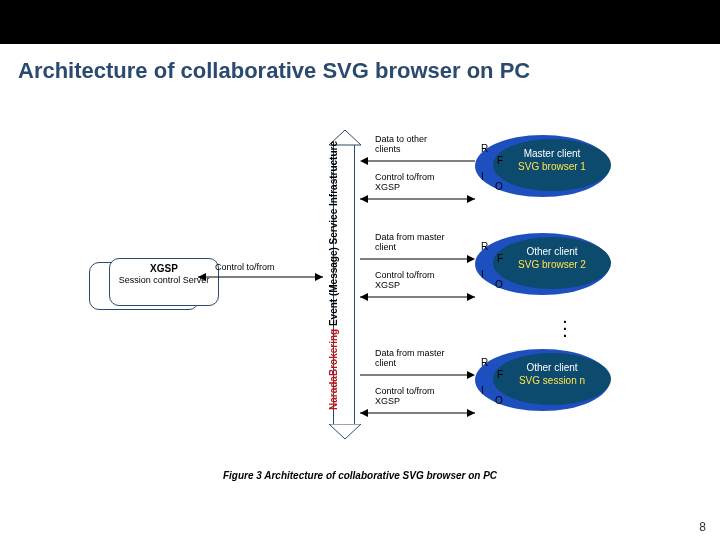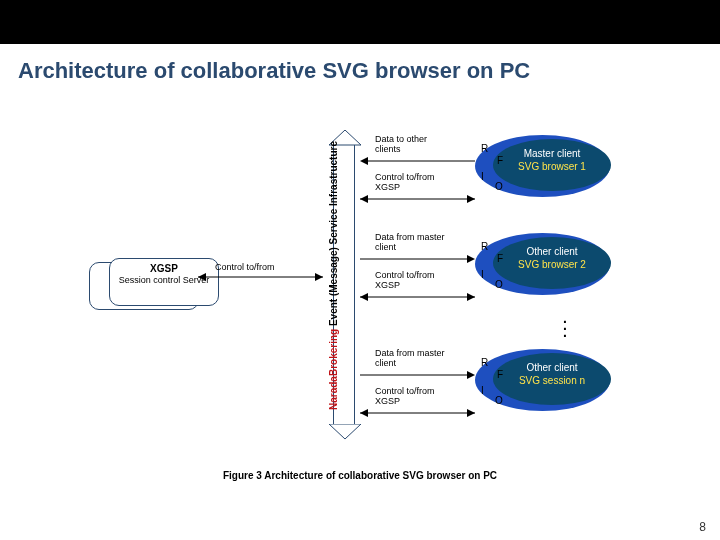--- a/index.html
+++ b/index.html
@@ -33,21 +33,21 @@
   .client .oval-back { position: absolute; left: 0; top: 0; width: 135px; height: 62px; background: #1e4fbf; border-radius: 50%/50%; }
   .client .oval-front { position: absolute; left: 18px; top: 4px; width: 118px; height: 52px; background: #0c4a6e; border-radius: 50%/50%; font-size: 10px; color: #fff; text-align: center; padding-top: 9px; line-height: 1.25; }
   .client .r { position: absolute; left: 6px; top: 8px; color: #000; font-size: 10px; }
   .client .f { position: absolute; left: 22px; top: 20px; color: #000; font-size: 10px; }
   .client .i { position: absolute; left: 6px; top: 36px; color: #000; font-size: 10px; }
   .client .o { position: absolute; left: 20px; top: 46px; color: #000; font-size: 10px; }
   
   .dots { position: absolute; left: 560px; top: 195px; width: 10px; text-align: center; font-size: 14px; font-weight: bold; line-height: 0.5; letter-spacing: 0; }
   .dots span { display: block; }
   
-  .caption { position: absolute; top: 470px; left: 0; width: 720px; text-align: center; font-size: 10px; font-weight: bold; }
+  .caption { position: absolute; top: 470px; left: 0; width: 720px; text-align: center; font-size: 10px; font-weight: bold; font-style: italic; }
   .pagenum { position: absolute; bottom: 6px; right: 14px; font-size: 12px; color: #333; }
   
   svg.arrow { position: absolute; overflow: visible; }
 </style>
 </head>
 <body>
 
 <div class="topbar"></div>
 <div class="title">Architecture of collaborative SVG browser on PC</div>
 

